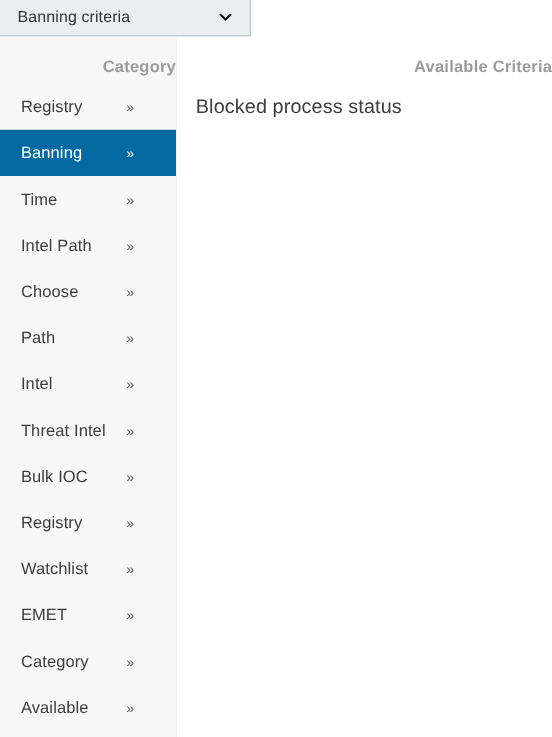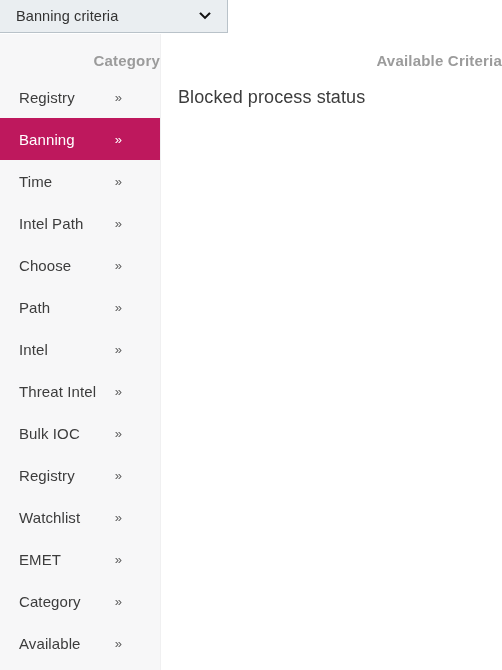--- a/index.html
+++ b/index.html
@@ -116,21 +116,21 @@
     white-space: nowrap;
     letter-spacing: 0.1px;
   }
   .cat-item .cat-arrow {
     font-size: 13px;
     color: #5d5d5d;
     padding-right: 19px;
     line-height: 1;
   }
   .cat-item.selected {
-    background: #be185d;
+    background: #0369a1;
     color: #ffffff;
     gap: 15px;
   }
   .cat-item.selected .cat-arrow {
     color: #ffffff;
   }
 
   .content {
     flex: 1 1 auto;
     background: #ffffff;

